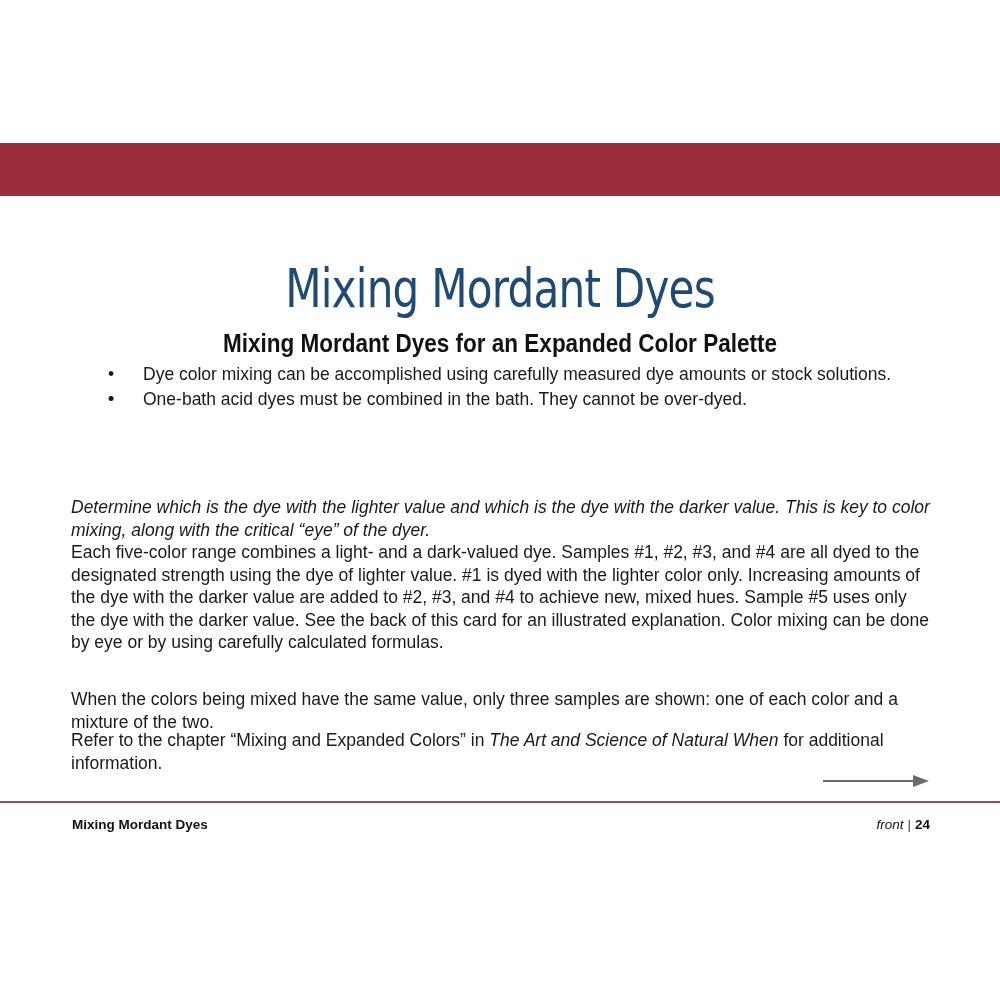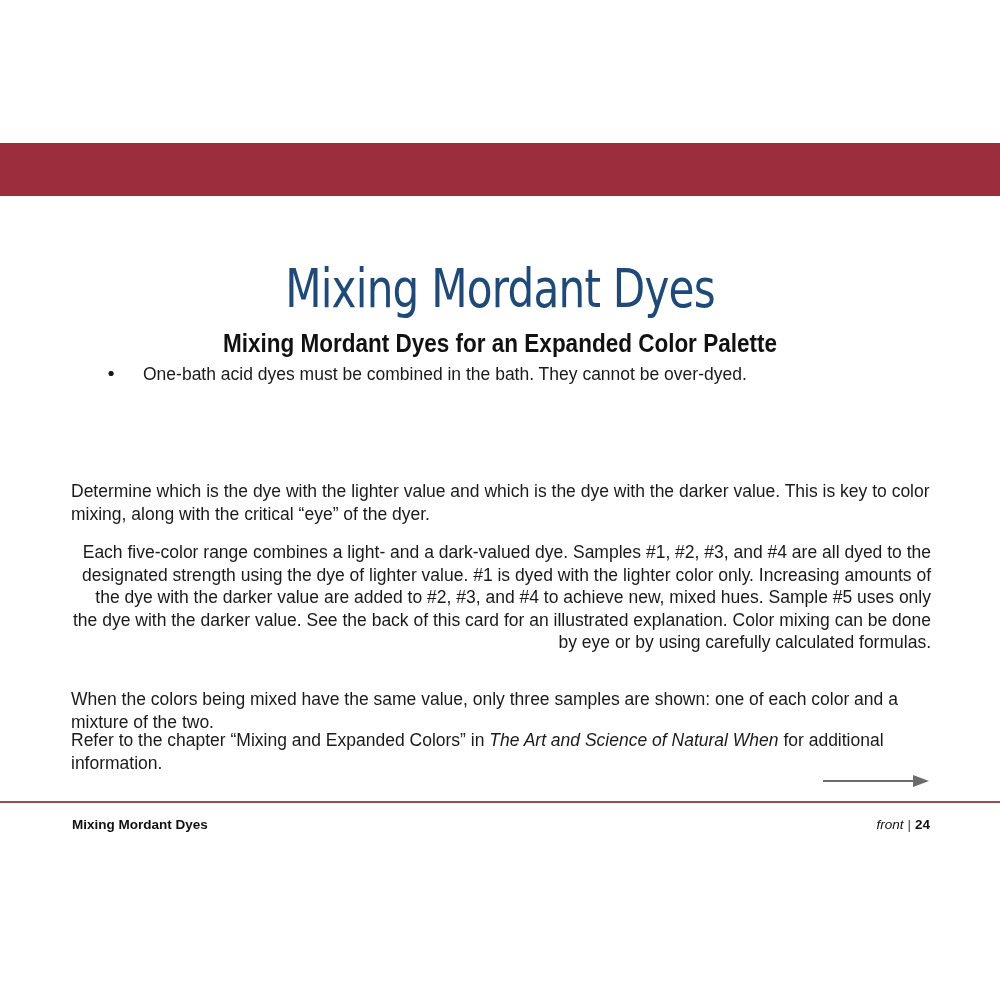--- a/index.html
+++ b/index.html
@@ -25,22 +25,22 @@
     .bullets {
       position: absolute; left: 106px; top: 362px; width: 790px; margin: 0; padding: 0;
       list-style: none; font-size: 17.5px; line-height: 25px; color: #1a1a1a;
     }
     .bullets li { position: relative; padding-left: 37px; text-align: justify; margin-bottom: 0; }
     .bullets li .dot { position: absolute; left: 2px; top: 0; }
     .para {
       position: absolute; left: 71px; width: 860px; font-size: 17.5px; line-height: 22.5px;
       color: #1a1a1a; margin: 0;
     }
-    .p1 { top: 480px; }
-    .p2 { top: 541px; text-align: right; }
+    .p1 { top: 496px; font-style: italic; }
+    .p2 { top: 541px; }
     .p3 { top: 688px; }
     .p4 { top: 729px; }
     .arrow {
       position: absolute; left: 823px; top: 774px; width: 106px; height: 14px;
     }
     .rule {
       position: absolute; left: 0; top: 801px; width: 1000px; height: 2px; background: #9b4a52;
     }
     .footer-left {
       position: absolute; left: 72px; top: 817px; font-weight: bold; font-size: 13.5px; color: #111;
@@ -55,21 +55,21 @@
 </head>
 <body>
 
 <div class="band"></div>
 
 <h1 class="title">Mixing Mordant Dyes</h1>
 
 <h2 class="subtitle">Mixing Mordant Dyes for an Expanded Color Palette</h2>
 
 <ul class="bullets">
-  <li><span class="dot">•</span></li>
+  <li><span class="dot">•</span><span>Dye color mixing can be accomplished using carefully measured dye amounts or stock solutions.</span></li>
   <li><span class="dot">•</span></li>
   <li><span class="dot">•</span><span>One-bath acid dyes must be combined in the bath. They cannot be over-dyed.</span></li>
 </ul>
 
 <p class="para p1">Determine which is the dye with the lighter value and which is the dye with the darker value. This is key to color mixing, along with the critical “eye” of the dyer.</p>
 <p class="para p2">Each five-color range combines a light- and a dark-valued dye. Samples #1, #2, #3, and #4 are all dyed to the designated strength using the dye of lighter value. #1 is dyed with the lighter color only. Increasing amounts of the dye with the darker value are added to #2, #3, and #4 to achieve new, mixed hues. Sample #5 uses only the dye with the darker value. See the back of this card for an illustrated explanation. Color mixing can be done by eye or by using carefully calculated formulas.</p>
 <p class="para p3">When the colors being mixed have the same value, only three samples are shown: one of each color and a mixture of the two.</p>
 <p class="para p4"><span>Refer to the chapter “Mixing and Expanded Colors” in </span><em>The Art and Science of Natural When</em><span> for additional information.</span></p>
 
 <svg class="arrow" viewBox="0 0 106 14">

